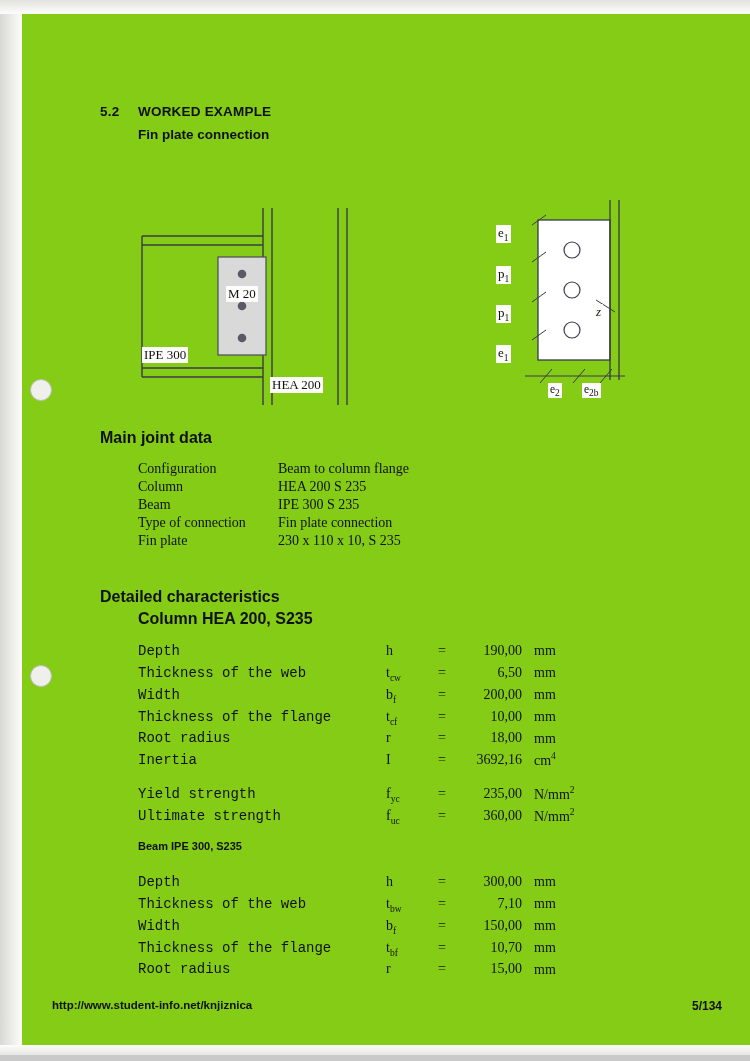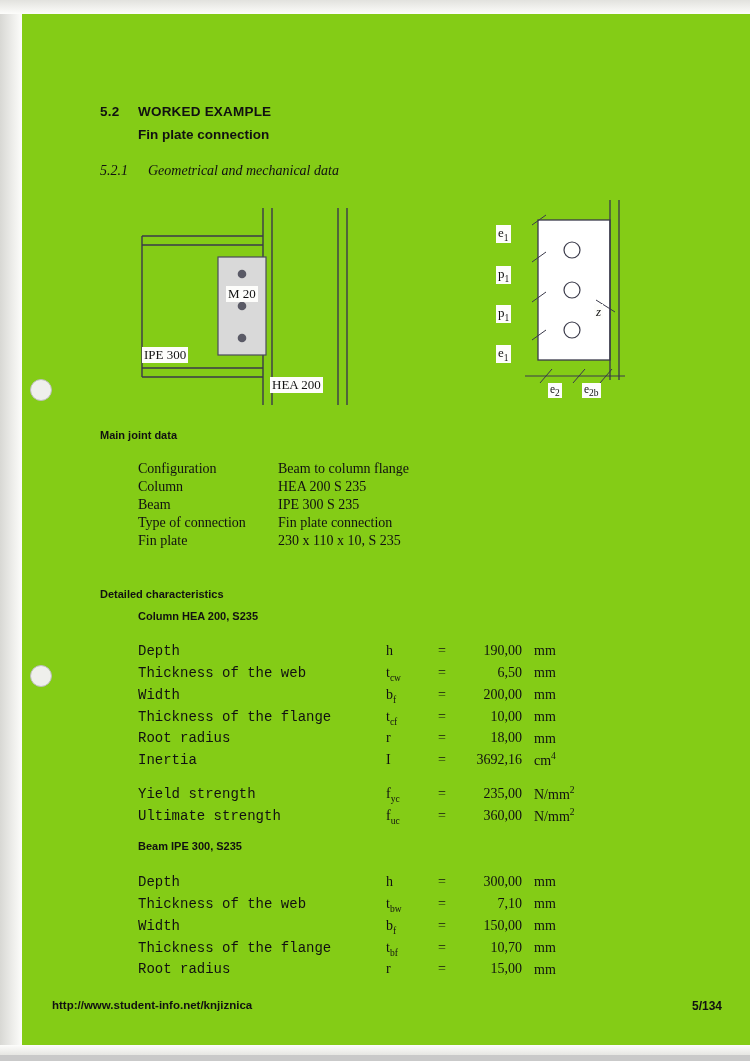--- a/index.html
+++ b/index.html
@@ -62,25 +62,25 @@
     left: 100px; top: 163px;
     font-style: italic;
     font-size: 14px;
   }
   .h-num-italic .n { display: inline-block; width: 48px; }
 
   .bold-label {
     position: absolute;
     font-family: "Liberation Sans", sans-serif;
     font-weight: bold;
-    font-size: 11px;
+    font-size: 16px;
   }
   #main-joint-data-title { left: 100px; top: 429px; }
   #detailed-characteristics-title { left: 100px; top: 588px; }
-  #col-sub-title { left: 138px; top: 610px; font-size: 11px; }
+  #col-sub-title { left: 138px; top: 610px; font-size: 16px; }
   #beam-sub-title { left: 138px; top: 840px; font-size: 11px; }
 
   
   .joint-table {
     position: absolute;
     left: 138px; top: 461px;
     font-size: 14px;
     border-collapse: collapse;
   }
   .joint-table td { padding: 0 0 2px 0; vertical-align: top; }
@@ -146,23 +146,20 @@
   <div class="scan-shade-left"></div>
   <div class="scan-shade-top"></div>
   <div class="scan-shade-bottom"></div>
   <div class="punch p1"></div>
   <div class="punch p2"></div>
 
   <div class="h-sec">
     <span class="num">5.2</span><span>WORKED EXAMPLE</span>
   </div>
   <div class="h-sub">Fin plate connection</div>
-  <div class="h-num-italic">
-    <span class="n">5.2.1</span><span>Geometrical and mechanical data</span>
-  </div>
 
   <div class="figure">
     <svg width="560" height="220" viewBox="0 0 560 220">
 
       <g stroke="#3a3a4a" stroke-width="1.4" fill="none">
         <line x1="163" y1="8" x2="163" y2="205"></line>
         <line x1="172" y1="8" x2="172" y2="205"></line>
         <line x1="238" y1="8" x2="238" y2="205"></line>
         <line x1="247" y1="8" x2="247" y2="205"></line>
       </g>

